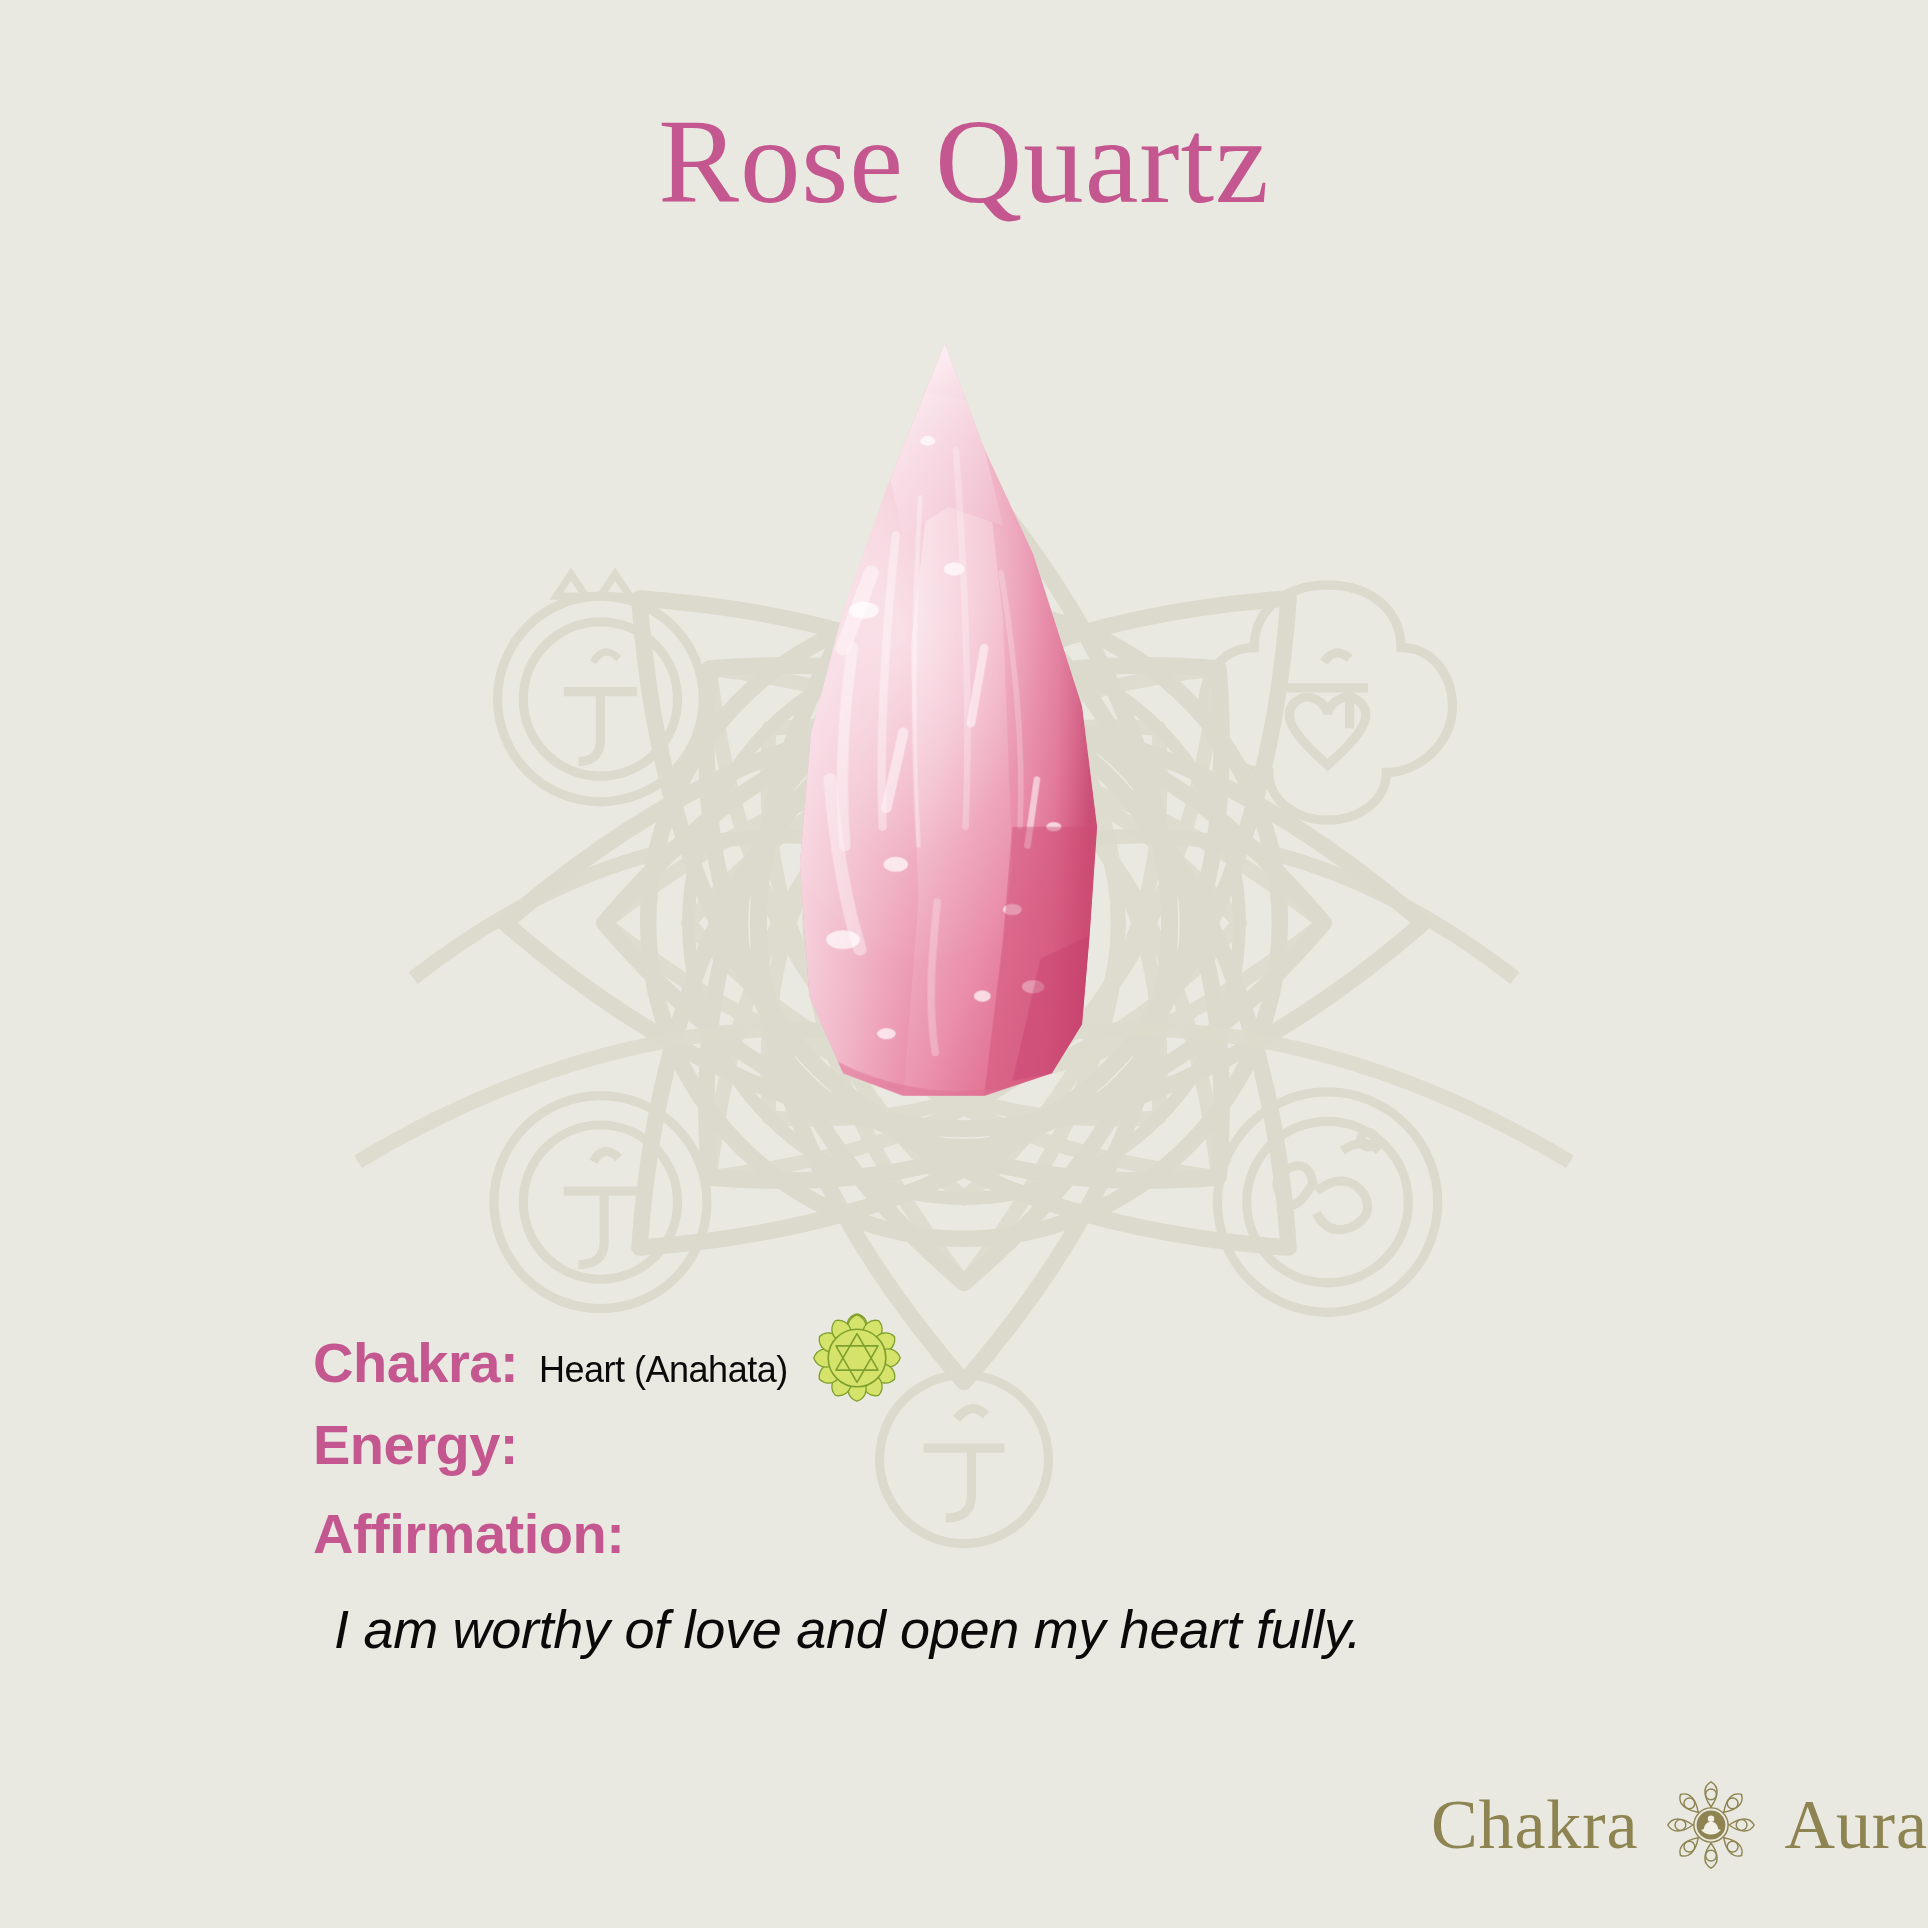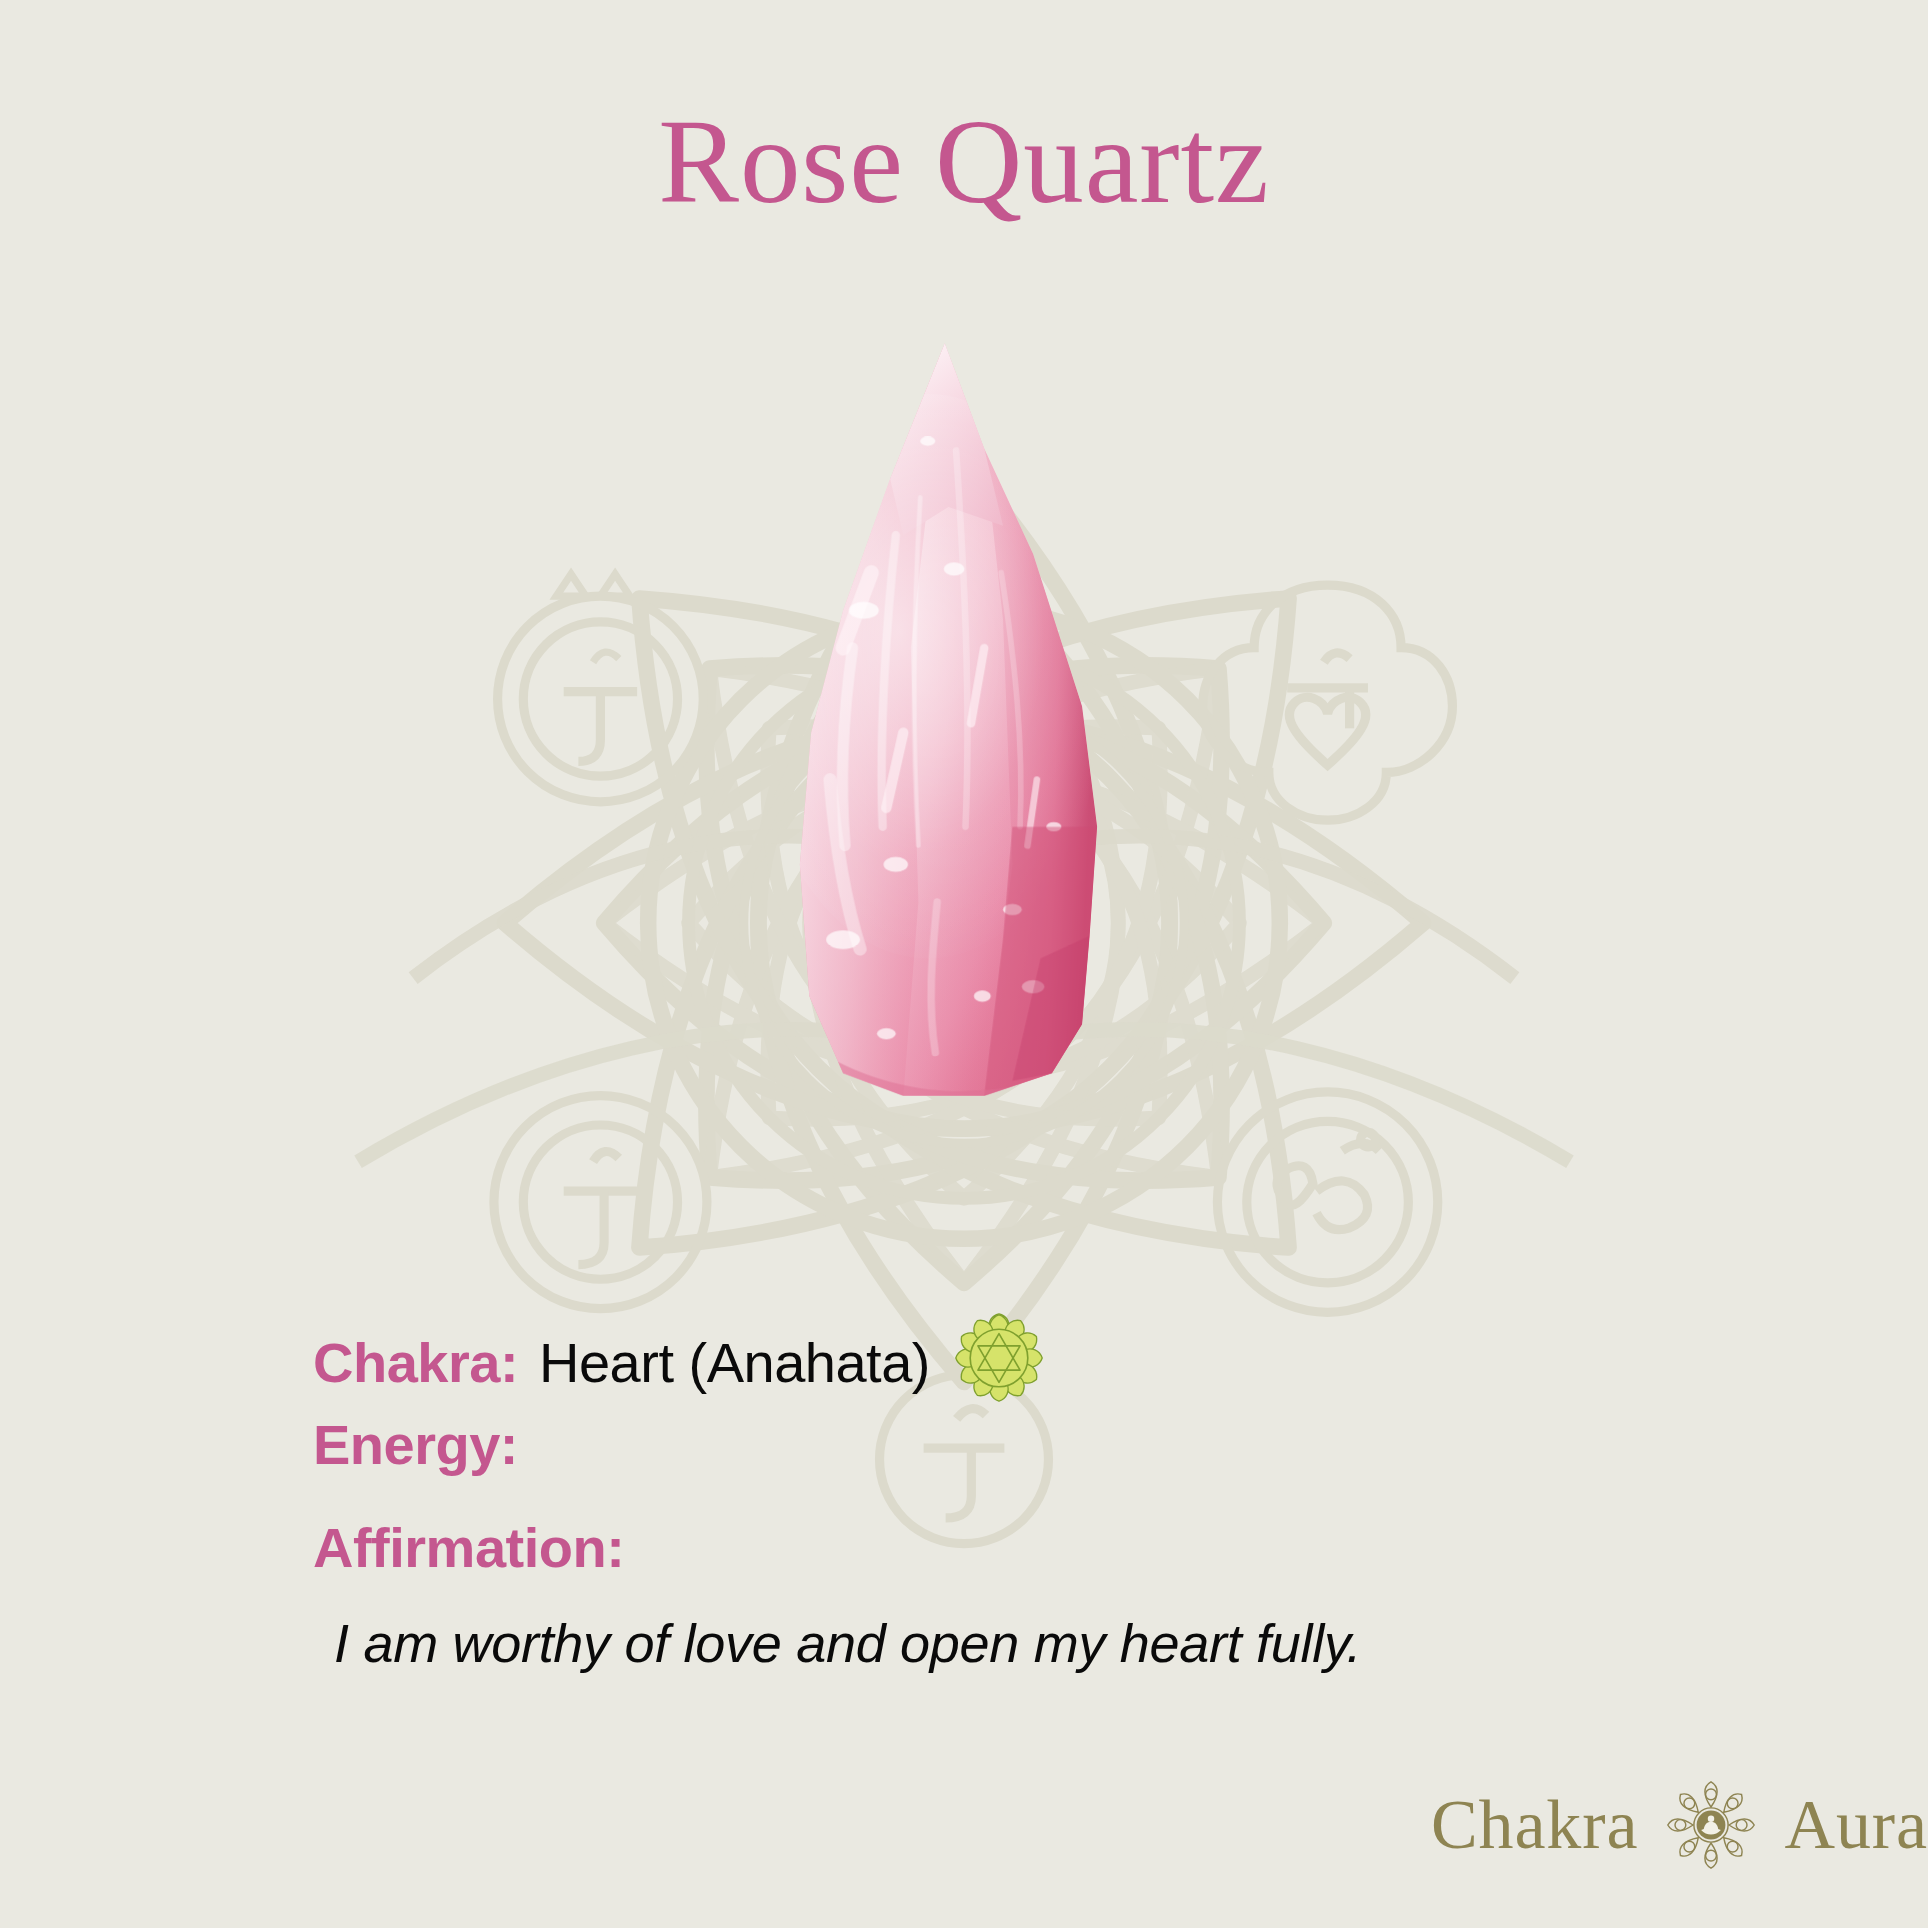--- a/index.html
+++ b/index.html
@@ -70,41 +70,41 @@
   }
   .info-label {
     color: #C4578F;
     font-weight: bold;
     font-size: 56px;
     letter-spacing: -0.5px;
     white-space: nowrap;
   }
   .info-value {
     color: #0A0A0A;
-    font-size: 56px;
+    font-size: 36px;
     margin-left: 21px;
     white-space: nowrap;
     letter-spacing: -0.5px;
   }
   #chakra-row .info-label { min-width: 0; }
   #energy-row { margin-top: 15px; }
   #chakra-icon {
     margin-left: 24.5px;
     width: 90px;
     height: 90px;
     flex: 0 0 auto;
     position: relative;
     top: 21px;
   }
   #affirmation-label {
     color: #C4578F;
     font-weight: bold;
     font-size: 56px;
     letter-spacing: -0.5px;
-    margin-top: 38px;
+    margin-top: 24px;
   }
   #affirmation-text {
     color: #0A0A0A;
     font-size: 54px;
     font-style: italic;
     margin-top: 32px;
     margin-left: 21px;
     letter-spacing: -0.3px;
     white-space: nowrap;
   }

